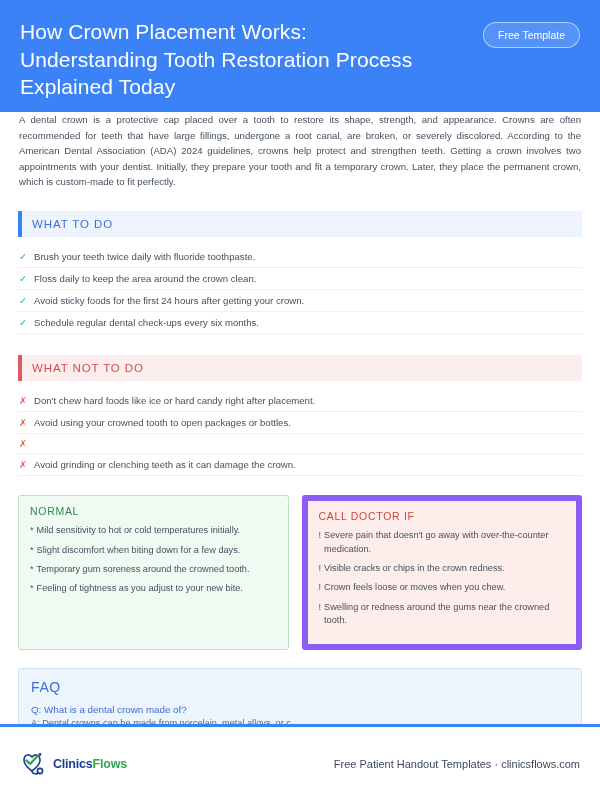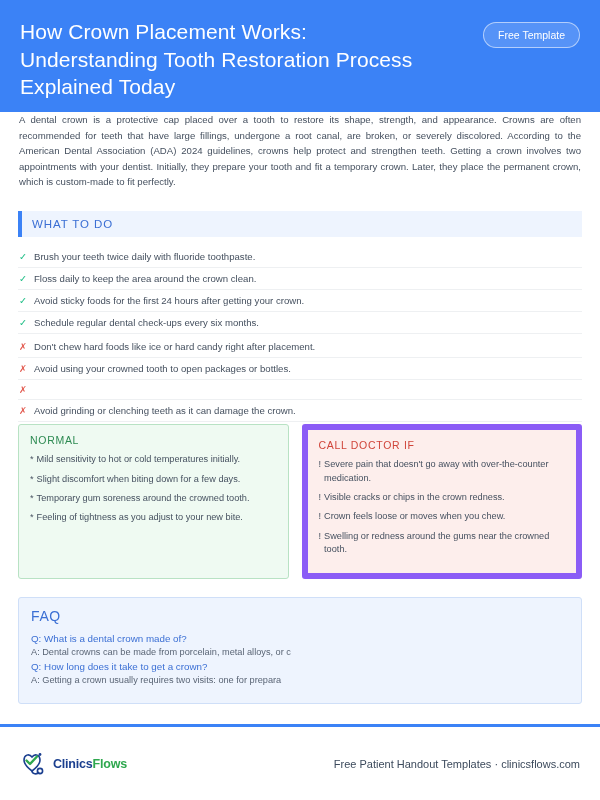--- a/index.html
+++ b/index.html
@@ -105,21 +105,21 @@
     font-size: 9.5px;
     line-height: 1;
   }
   .mark-do { color: #27c08a; }
   .mark-dont { color: #e2574c; }
 
   
   .cards {
     display: flex;
     gap: 13px;
-    margin-top: 2px;
+    margin-top: 19px;
   }
   .card {
     flex: 1;
     box-sizing: border-box;
     border-radius: 3px;
     padding: 9px 11px 11px 11px;
     min-height: 100px;
   }
   .card-green {
     background: #effaf2;
@@ -237,20 +237,24 @@
     <div class="row">
       <span class="mark mark-do">✓</span>
       <span>Avoid sticky foods for the first 24 hours after getting your crown.</span>
     </div>
     <div class="row">
       <span class="mark mark-do">✓</span>
       <span>Schedule regular dental check-ups every six months.</span>
     </div>
   </div>
 
+  <div class="sec-head sec-red">
+    <div class="bar"></div>
+    <div class="band">WHAT NOT TO DO</div>
+  </div>
   <div class="rows">
     <div class="row">
       <span class="mark mark-dont">✗</span>
       <span>Don't chew hard foods like ice or hard candy right after placement.</span>
     </div>
     <div class="row">
       <span class="mark mark-dont">✗</span>
       <span>Avoid using your crowned tooth to open packages or bottles.</span>
     </div>
     <div class="row">

